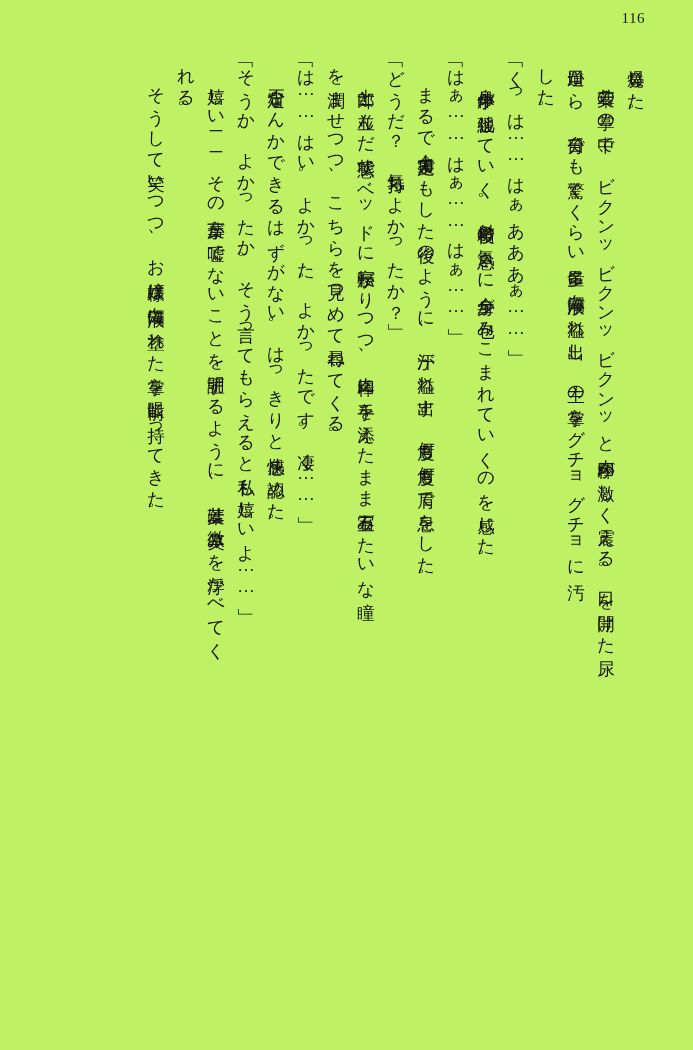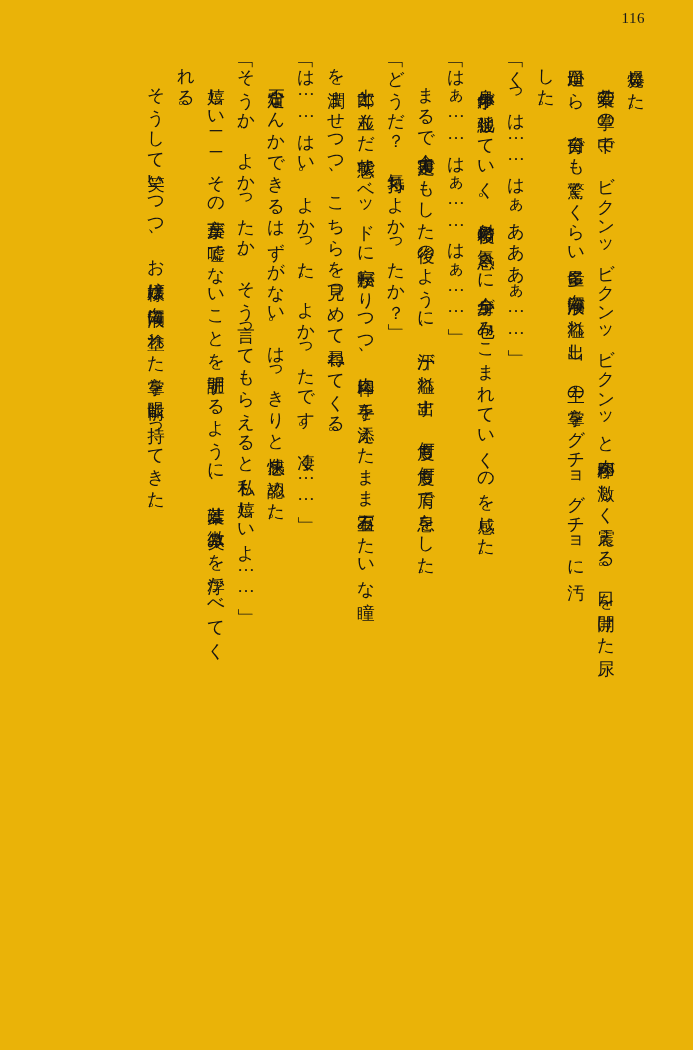--- a/index.html
+++ b/index.html
@@ -4,21 +4,21 @@
 <style>
   html, body {
     margin: 0;
     padding: 0;
     background: #ffffff;
   }
   .page {
     position: relative;
     width: 693px;
     height: 1050px;
-    background: #eab308;
+    background: #bef264;
     overflow: hidden;
     font-family: "Liberation Serif", "DejaVu Serif", serif;
     color: #111111;
   }
   .page-number {
     position: absolute;
     top: 10px;
     right: 48px;
     font-size: 15px;
     letter-spacing: 0.5px;

